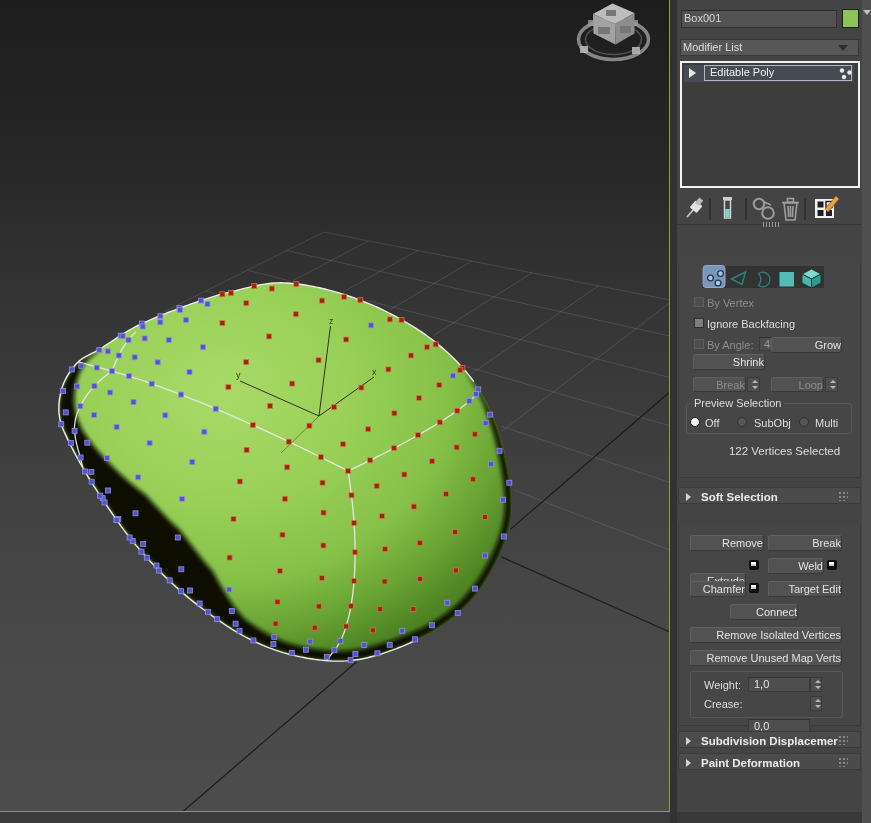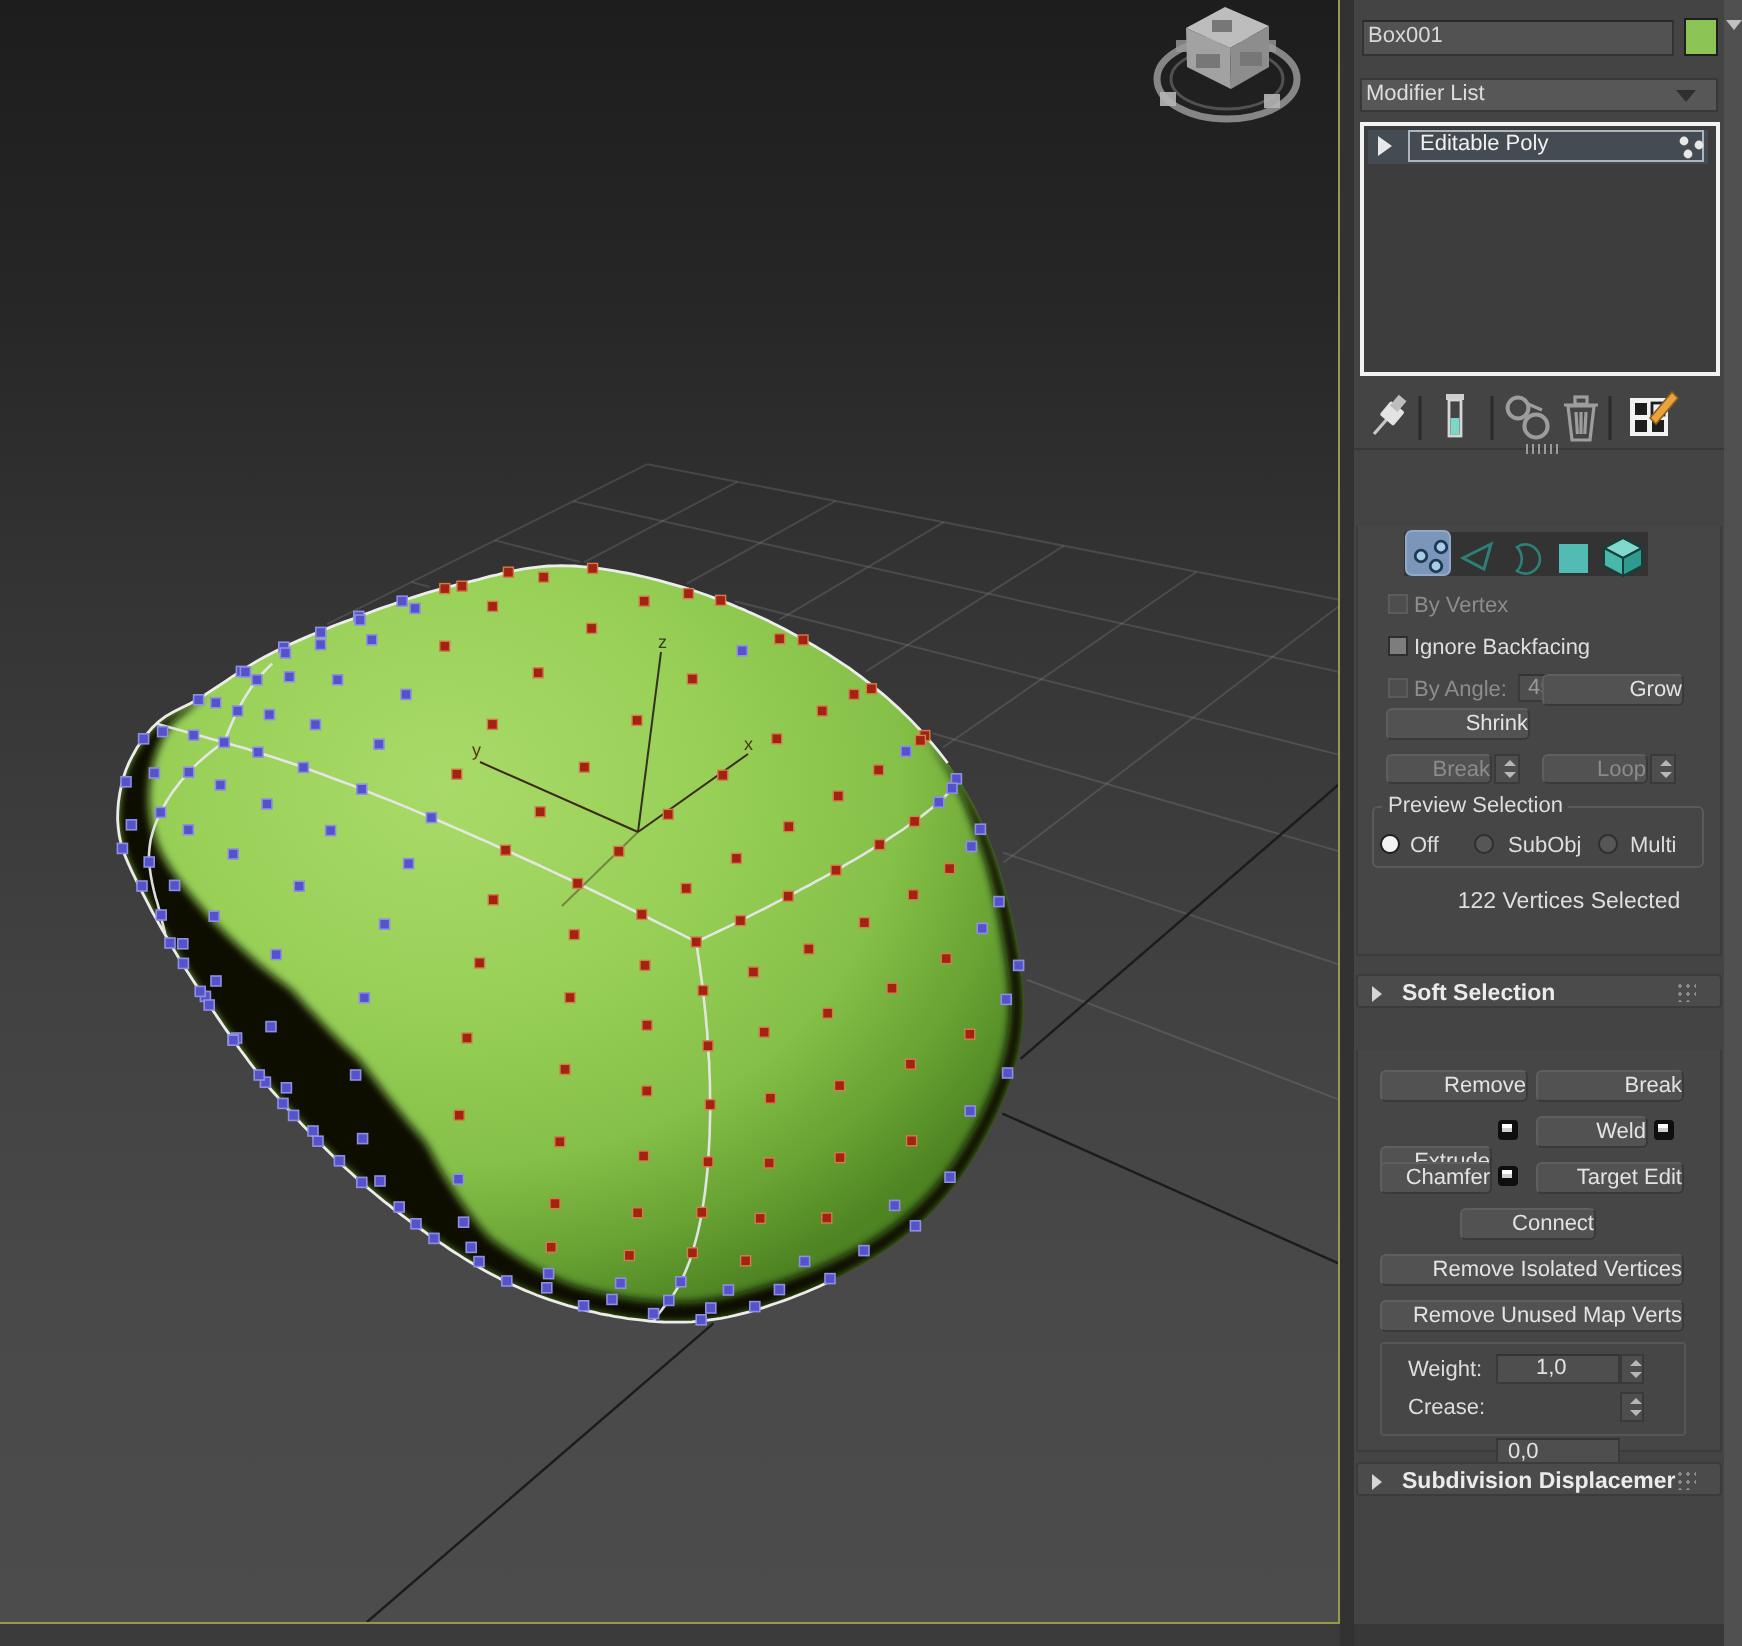--- a/index.html
+++ b/index.html
@@ -457,34 +457,39 @@
     <div class="abs" style="left:152px;top:562px;width:5px;height:4px;background:#cfcfcf;border-top:2px solid #fff"></div>
   <div class="btn" style="left:13px;top:581px;width:56px;height:16px">Chamfer</div>
   <div class="sbtn" style="left:72px;top:583px"></div>
     <div class="abs" style="left:74px;top:585px;width:5px;height:4px;background:#cfcfcf;border-top:2px solid #fff"></div>
   <div class="btn" style="left:91px;top:581px;width:74px;height:16px">Target Edit</div>
   <div class="btn" style="left:53px;top:604px;width:68px;height:16px">Connect</div>
   <div class="btn" style="left:13px;top:627px;width:152px;height:16px">Remove Isolated Vertices</div>
   <div class="btn" style="left:13px;top:650px;width:152px;height:16px">Remove Unused Map Verts</div>
   <div class="abs" style="left:13px;top:671px;width:153px;height:47px;border:1px solid #565656;border-radius:2px"></div>
   <div class="abs f11" style="left:27px;top:679px">Weight:</div>
-  <div class="spin" style="left:71px;top:677px;width:62px;height:15px;color:#e2e2e2"><span style="margin-left:19px">1,0</span></div>
+  <div class="spin" style="left:71px;top:677px;width:62px;height:15px;color:#e2e2e2"><span style="margin-left:5px">1,0</span></div>
   <div class="spinarr" style="left:133px;top:677px;height:15px;background:#4e4e4e;border:1px solid #3a3a3a;width:12px">
       <i class="u"></i>
       <i class="d"></i>
     </div>
   <div class="abs f11" style="left:27px;top:698px">Crease:</div>
   <div class="spin" style="left:71px;top:719px;width:62px;height:15px;color:#e2e2e2"><span style="margin-left:5px">0,0</span></div>
   <div class="spinarr" style="left:133px;top:696px;height:15px;background:#4e4e4e;border:1px solid #3a3a3a;width:12px">
       <i class="u"></i>
       <i class="d"></i>
     </div>
 
   <div class="hdr" style="top:731px">
       <i class="arr right"></i>
       <span class="txt" style="font-size:11.5px;letter-spacing:0">Subdivision Displacemer</span>
       <span class="grip"></span>
     </div>
+  <div class="hdr" style="top:753px">
+      <i class="arr right"></i>
+      <span class="txt">Paint Deformation</span>
+      <span class="grip"></span>
+    </div>
   <div class="abs" style="left:0;top:812px;width:185px;height:11px;background:#383838"></div>
 </div>
 <div id="scrollstrip">
     <div style="position:absolute;left:1px;top:10px;width:0;height:0;border-left:4px solid transparent;border-right:4px solid transparent;border-top:5px solid #c0c0c0"></div>
   </div>
 
 </body></html>

